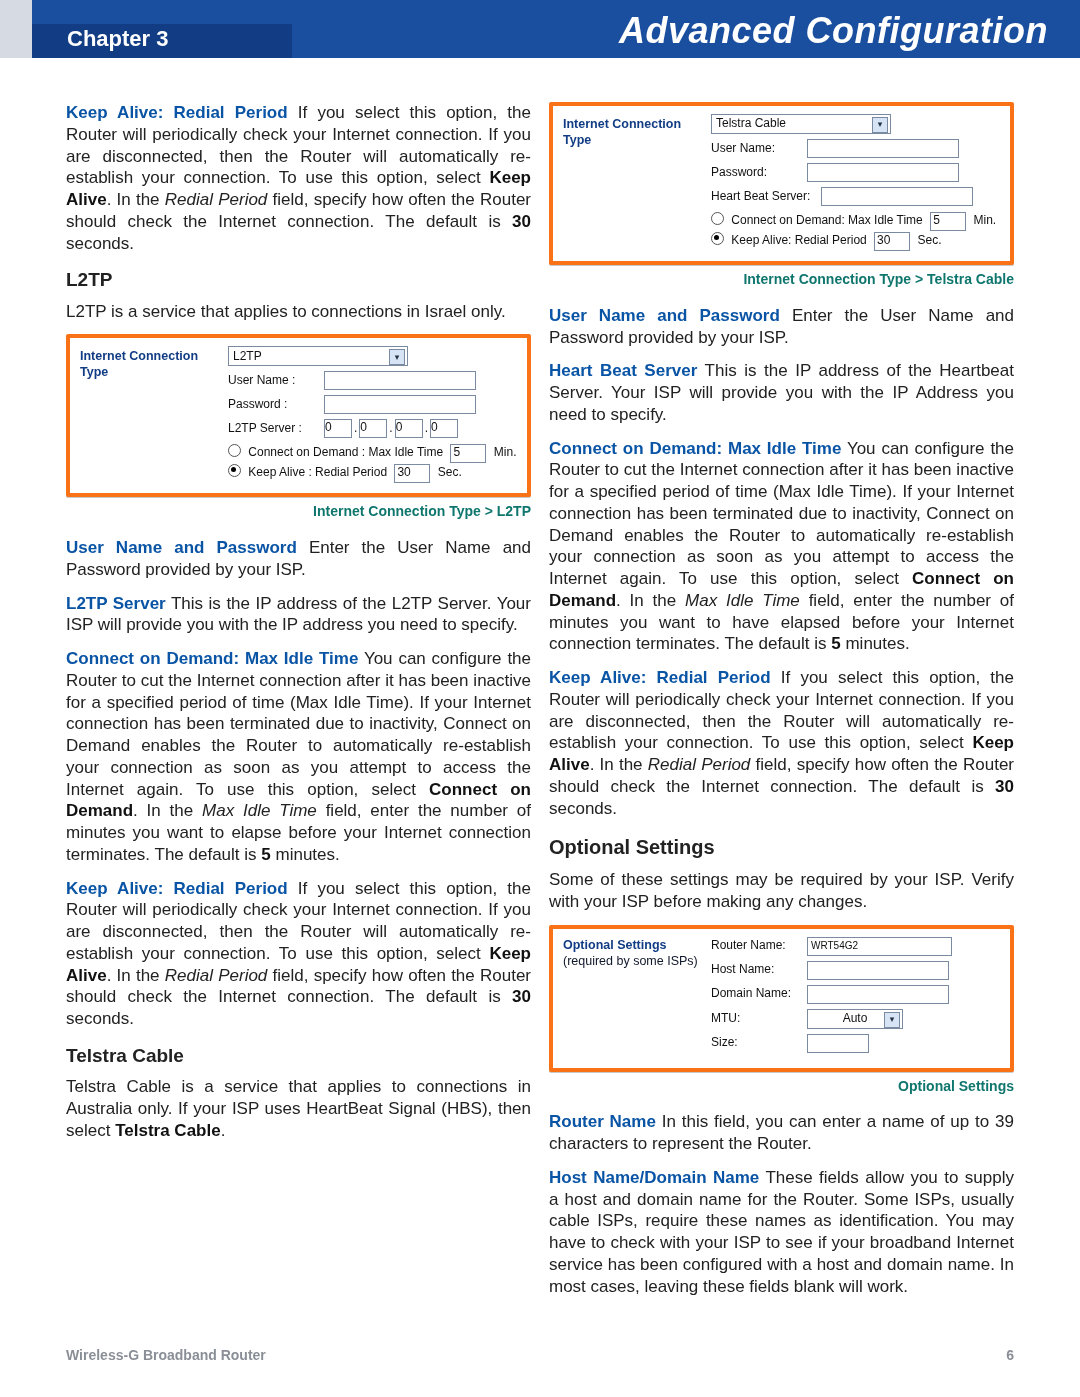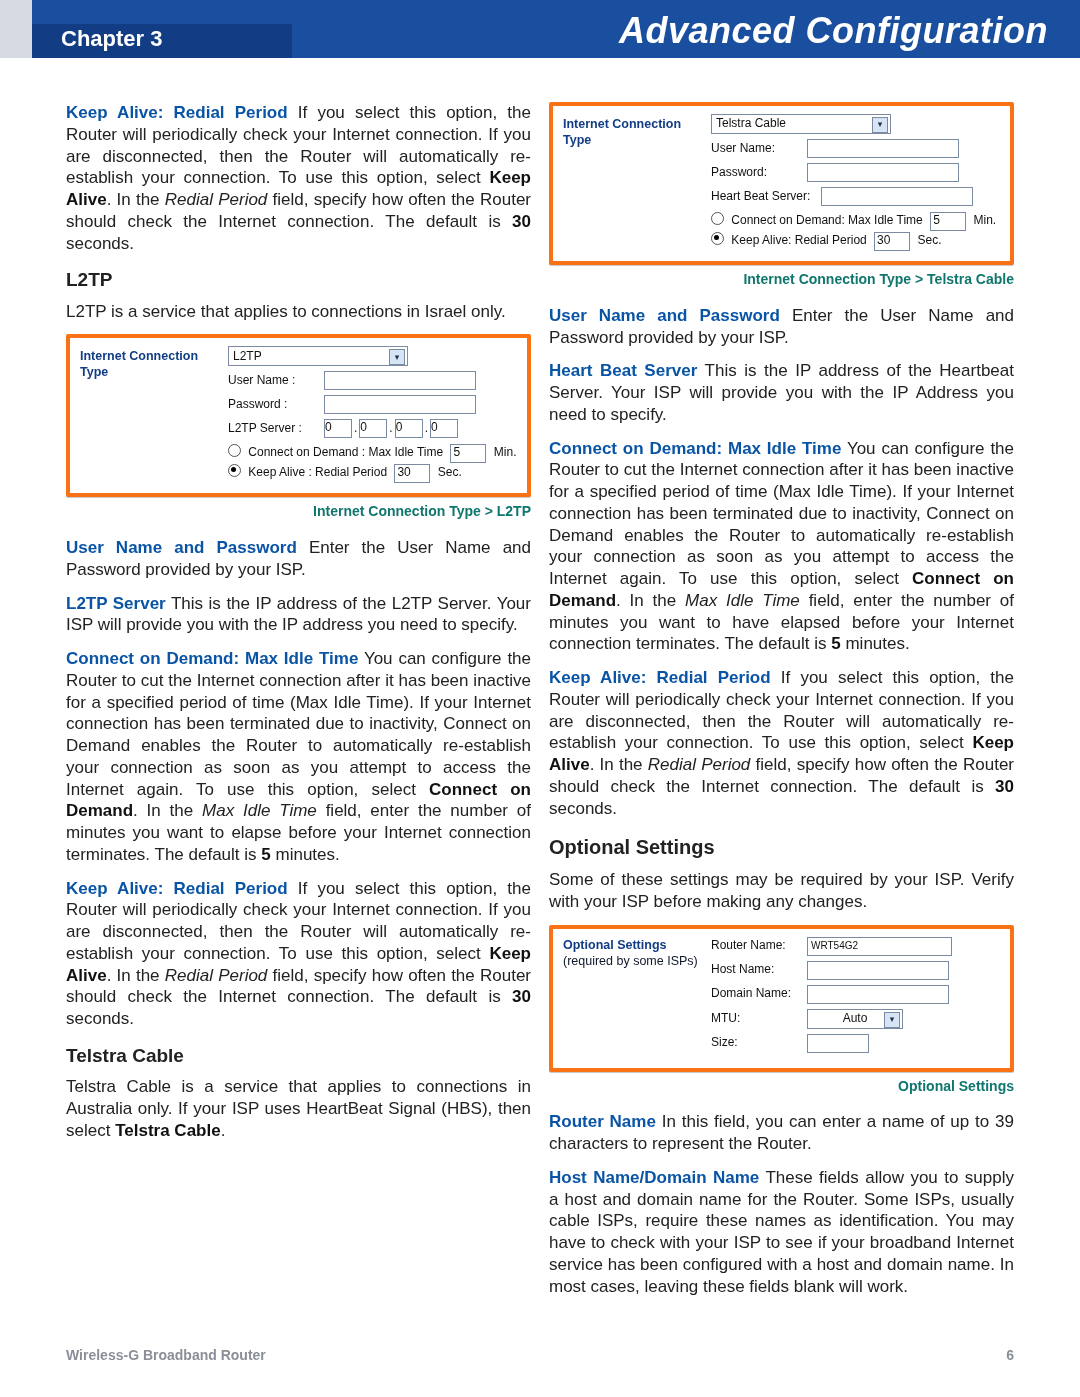--- a/index.html
+++ b/index.html
@@ -1,20 +1,20 @@
 <!DOCTYPE html>
 <html><head>
 <meta charset="utf-8">
 <style>
   html,body{margin:0;padding:0;background:#dfe1e5;font-family:"Myriad Pro","Segoe UI",Arial,sans-serif;}
   .page{width:1080px;height:1397px;margin:0 auto;background:#fff;box-shadow:0 0 12px rgba(0,0,0,.35);position:relative;}
   
   .header-bar{height:58px;background:#1a4fa0;position:relative;margin-left:32px;}
   .header-left{position:absolute;left:0;bottom:0;width:260px;height:34px;background:#123d85;}
-  .header-left-text{position:absolute;left:29px;bottom:6px;color:#fff;font-weight:700;font-size:22px;}
+  .header-left-text{position:absolute;left:35px;bottom:6px;color:#fff;font-weight:700;font-size:22px;}
   .header-title{position:absolute;right:32px;bottom:6px;color:#fff;font-weight:700;font-size:36px;font-style:italic;letter-spacing:.5px;text-align:right;}
   .side-strip{position:absolute;left:0;top:0;width:32px;height:58px;background:#d6dbe3;}
   .content{display:flex;gap:18px;padding:44px 66px 0 66px;color:#222;font-size:17px;line-height:1.28;}
   .col{flex:1;min-width:0;}
   .col p{margin:0 0 12px 0;text-align:justify;}
   .termhead{color:#0954a5;font-weight:700;}
   .bold{font-weight:700;color:#111;}
   .ital{font-style:italic;}
   h3{font-size:19px;font-weight:700;color:#222;margin:14px 0 8px 0;}
   h2.sub{font-size:20px;font-weight:700;color:#222;margin:16px 0 8px 0;font-family:"Myriad Pro","Segoe UI",Arial;}

